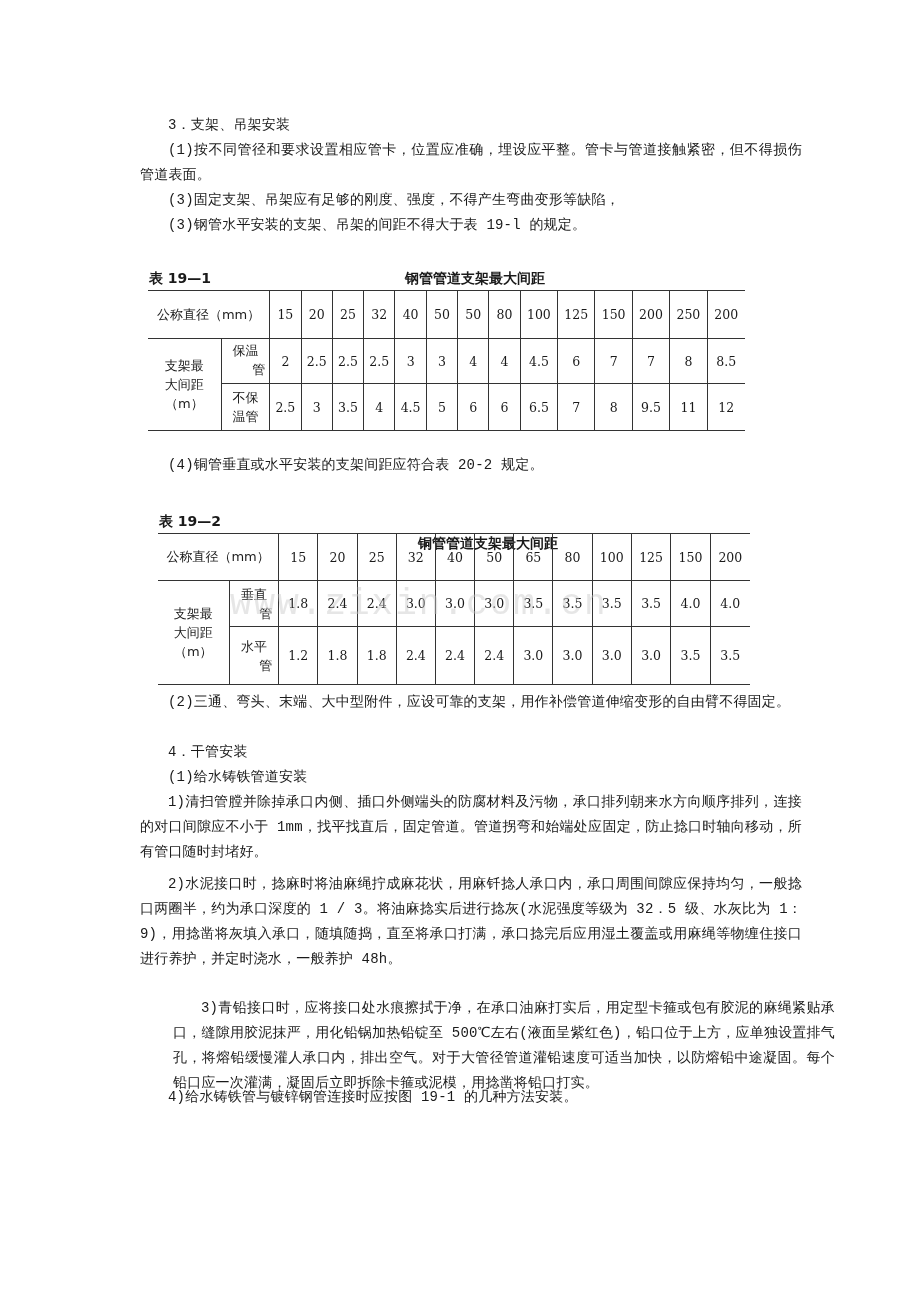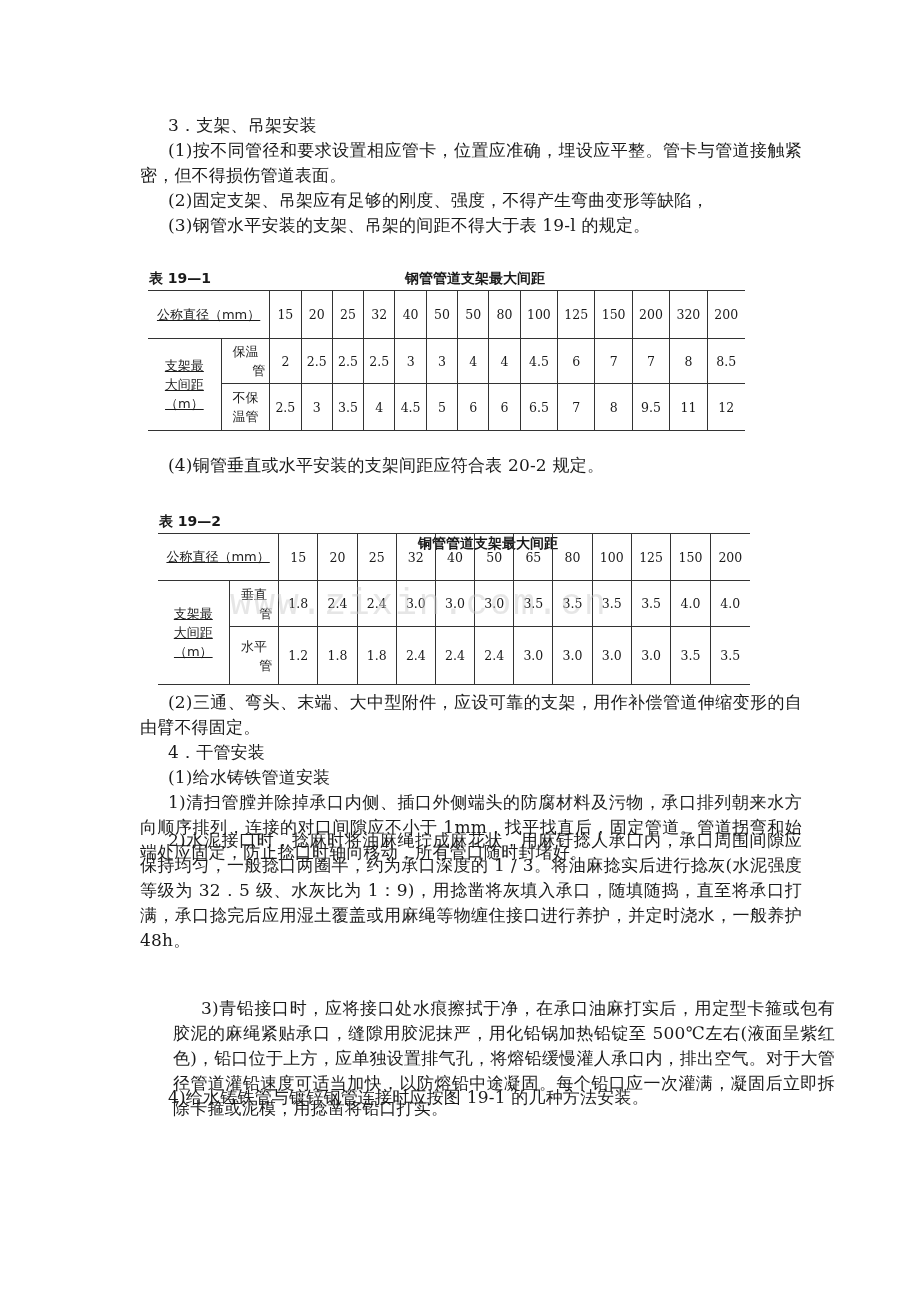--- a/index.html
+++ b/index.html
@@ -1,69 +1,69 @@
 <!DOCTYPE html>
 <html><head>
 <meta charset="utf-8">
 <style>
   html, body { margin: 0; padding: 0; background: #ffffff; }
   body { width: 920px; height: 1302px; position: relative; overflow: hidden;
          font-family: "DejaVu Serif", "Liberation Serif", serif; color: #1a1a1a; }
-  .p { position: absolute; left: 140px; width: 662px; font-size: 17px; line-height: 25px;
-       text-indent: 28px; text-align: justify; letter-spacing: 0.2px; margin: 0; }
+  .p { position: absolute; left: 140px; width: 662px; font-size: 14px; line-height: 25px;
+       text-indent: 28px; text-align: justify; letter-spacing: 0.2px; margin: 0; font-family: Liberation Mono, monospace; }
   .tbl-title { position: absolute; font-family: "DejaVu Sans", "Liberation Sans", sans-serif;
                font-weight: bold; font-size: 14px; }
   table.grid { position: absolute; border-collapse: collapse;
                font-family: "DejaVu Serif", "Liberation Serif", serif; font-size: 12.5px; }
   table.grid td { border: 1px solid #333; text-align: center; padding: 0; }
   table.grid tr:first-child td { border-top: 1.5px solid #333; }
   table.grid tr:last-child td { border-bottom: 1.5px solid #333; }
-  table.grid td.first { border-left: none; text-decoration: underline; }
+  table.grid td.first { border-left: none; }
   table.grid td.last { border-right: none; }
   .lbl { font-family: "DejaVu Sans", "Liberation Sans", sans-serif; font-size: 13px; }
   .sub { font-family: "DejaVu Sans", "Liberation Sans", sans-serif; font-size: 13px; line-height: 19px; }
   .watermark { position: absolute; left: 230px; top: 584px; font-family: Liberation Mono, monospace;
                font-size: 36px; color: rgba(200,200,200,0.45); letter-spacing: 2px; pointer-events: none; }
 </style>
 </head>
 <body>
 
 <p class="p" style="top:113px;">3．支架、吊架安装</p>
 <p class="p" style="top:138px;">(1)按不同管径和要求设置相应管卡，位置应准确，埋设应平整。管卡与管道接触紧密，但不得损伤管道表面。</p>
-<p class="p" style="top:188px;">(2)固定支架、吊架应有足够的刚度、强度，不得产生弯曲变形等缺陷，</p>
+<p class="p" style="top:188px;">(3)固定支架、吊架应有足够的刚度、强度，不得产生弯曲变形等缺陷，</p>
 <p class="p" style="top:213px;">(3)钢管水平安装的支架、吊架的间距不得大于表 19-l 的规定。</p>
 
 <div class="tbl-title" style="left:149px; top:270px;">表 19—1</div>
 <div class="tbl-title" style="left:405px; top:270px;">钢管管道支架最大间距</div>
 <table class="grid" id="t1" style="left:148px; top:290px; width:597px;">
   <tbody>
       <tr style="height:48px;">
     <td class="first lbl" colspan="2" style="width:119px;">公称直径（mm）</td>
   <td class="" style="width: 30px;">15</td>
         <td class="" style="width: 30px;">20</td>
         <td class="" style="width: 30px;">25</td>
         <td class="" style="width: 30px;">32</td>
         <td class="" style="width: 30px;">40</td>
         <td class="" style="width: 30px;">50</td>
         <td class="" style="width: 30px;">50</td>
         <td class="" style="width: 30px;">80</td>
         <td class="" style="width: 36px;">100</td>
         <td class="" style="width: 36px;">125</td>
         <td class="" style="width: 36px;">150</td>
         <td class="" style="width: 36px;">200</td>
-        <td class="" style="width: 36px;">320</td>
+        <td class="" style="width: 36px;">250</td>
         <td class="last" style="width: 37px;">200</td>
       </tr>
   <tr style="height:45px;">
     <td class="first sub" rowspan="2" style="width:72px;">
       <div>支架最</div>
       <div>大间距</div>
       <div>（m）</div>
     </td>
-    <td class="sub" style="width:47px;">
+    <td class="sub" style="width:47px;font-family:Liberation Mono, monospace;">
       <div>保温</div>
       <div style="text-align:right;padding-right:4px;">管</div>
     </td>
   <td class="">2</td>
         <td class="">2.5</td>
         <td class="">2.5</td>
         <td class="">2.5</td>
         <td class="">3</td>
         <td class="">3</td>
         <td class="">4</td>
@@ -161,15 +161,15 @@
         <td class="last">3.5</td>
       </tr>
 </tbody>
   </table>
 <div class="watermark">www.zixin.com.cn</div>
 
 <p class="p" style="top:690px;">(2)三通、弯头、末端、大中型附件，应设可靠的支架，用作补偿管道伸缩变形的自由臂不得固定。</p>
 <p class="p" style="top:740px;">4．干管安装</p>
 <p class="p" style="top:765px;">(1)给水铸铁管道安装</p>
 <p class="p" style="top:790px;">1)清扫管膛并除掉承口内侧、插口外侧端头的防腐材料及污物，承口排列朝来水方向顺序排列，连接的对口间隙应不小于 1mm，找平找直后，固定管道。管道拐弯和始端处应固定，防止捻口时轴向移动，所有管口随时封堵好。</p>
-<p class="p" style="top:828px;">2)水泥接口时，捻麻时将油麻绳拧成麻花状，用麻钎捻人承口内，承口周围间隙应保持均匀，一般捻口两圈半，约为承口深度的 1 / 3。将油麻捻实后进行捻灰(水泥强度等级为 32．5 级、水灰比为 1：9)，用捻凿将灰填入承口，随填随捣，直至将承口打满，承口捻完后应用湿土覆盖或用麻绳等物缠住接口进行养护，并定时浇水，一般养护 48h。</p>
+<p class="p" style="top:872px;">2)水泥接口时，捻麻时将油麻绳拧成麻花状，用麻钎捻人承口内，承口周围间隙应保持均匀，一般捻口两圈半，约为承口深度的 1 / 3。将油麻捻实后进行捻灰(水泥强度等级为 32．5 级、水灰比为 1：9)，用捻凿将灰填入承口，随填随捣，直至将承口打满，承口捻完后应用湿土覆盖或用麻绳等物缠住接口进行养护，并定时浇水，一般养护 48h。</p>
 <p class="p" style="top:996px;margin-left:33px;">3)青铅接口时，应将接口处水痕擦拭于净，在承口油麻打实后，用定型卡箍或包有胶泥的麻绳紧贴承口，缝隙用胶泥抹严，用化铅锅加热铅锭至 500℃左右(液面呈紫红色)，铅口位于上方，应单独设置排气孔，将熔铅缓慢灌人承口内，排出空气。对于大管径管道灌铅速度可适当加快，以防熔铅中途凝固。每个铅口应一次灌满，凝固后立即拆除卡箍或泥模，用捻凿将铅口打实。</p>
 <p class="p" style="top:1085px;">4)给水铸铁管与镀锌钢管连接时应按图 19-1 的几种方法安装。</p>
 
 </body></html>

